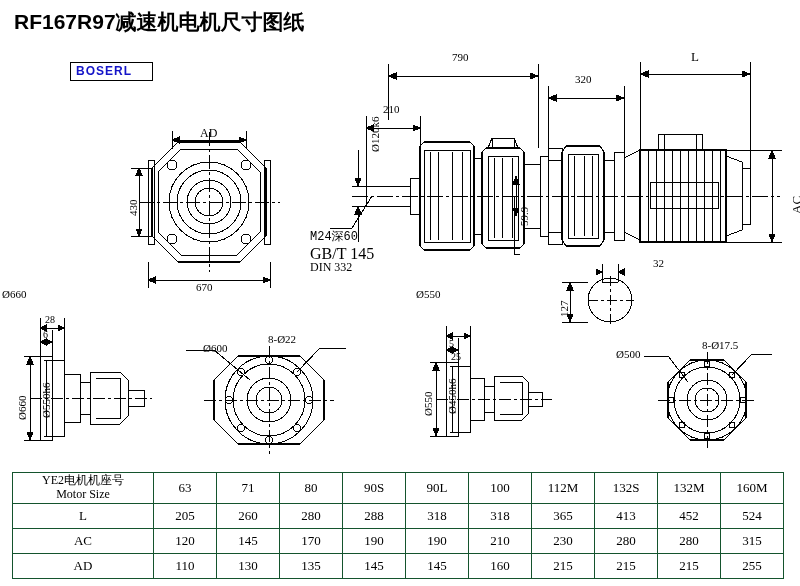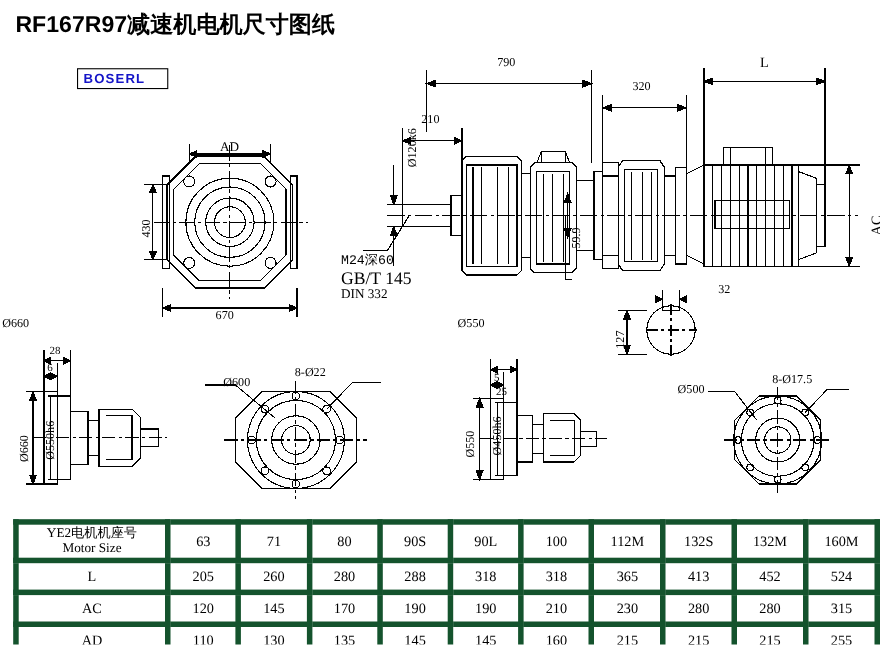--- a/index.html
+++ b/index.html
@@ -65,21 +65,21 @@
   .tbl {
     position: absolute;
     left: 12px;
     top: 472px;
     border-collapse: collapse;
     font-family: "Liberation Serif", serif;
     font-size: 13px;
     background: #fff;
   }
   .tbl td {
-    border: 5px solid #14532d;
+    border: 1px solid #14532d;
     text-align: center;
     padding: 2px 0;
     height: 20px;
     margin-left: 16px;
   }
   .tbl td.hdr-l {
     width: 132px;
     font-size: 12px;
     line-height: 1.15;
     padding: 1px 4px;

